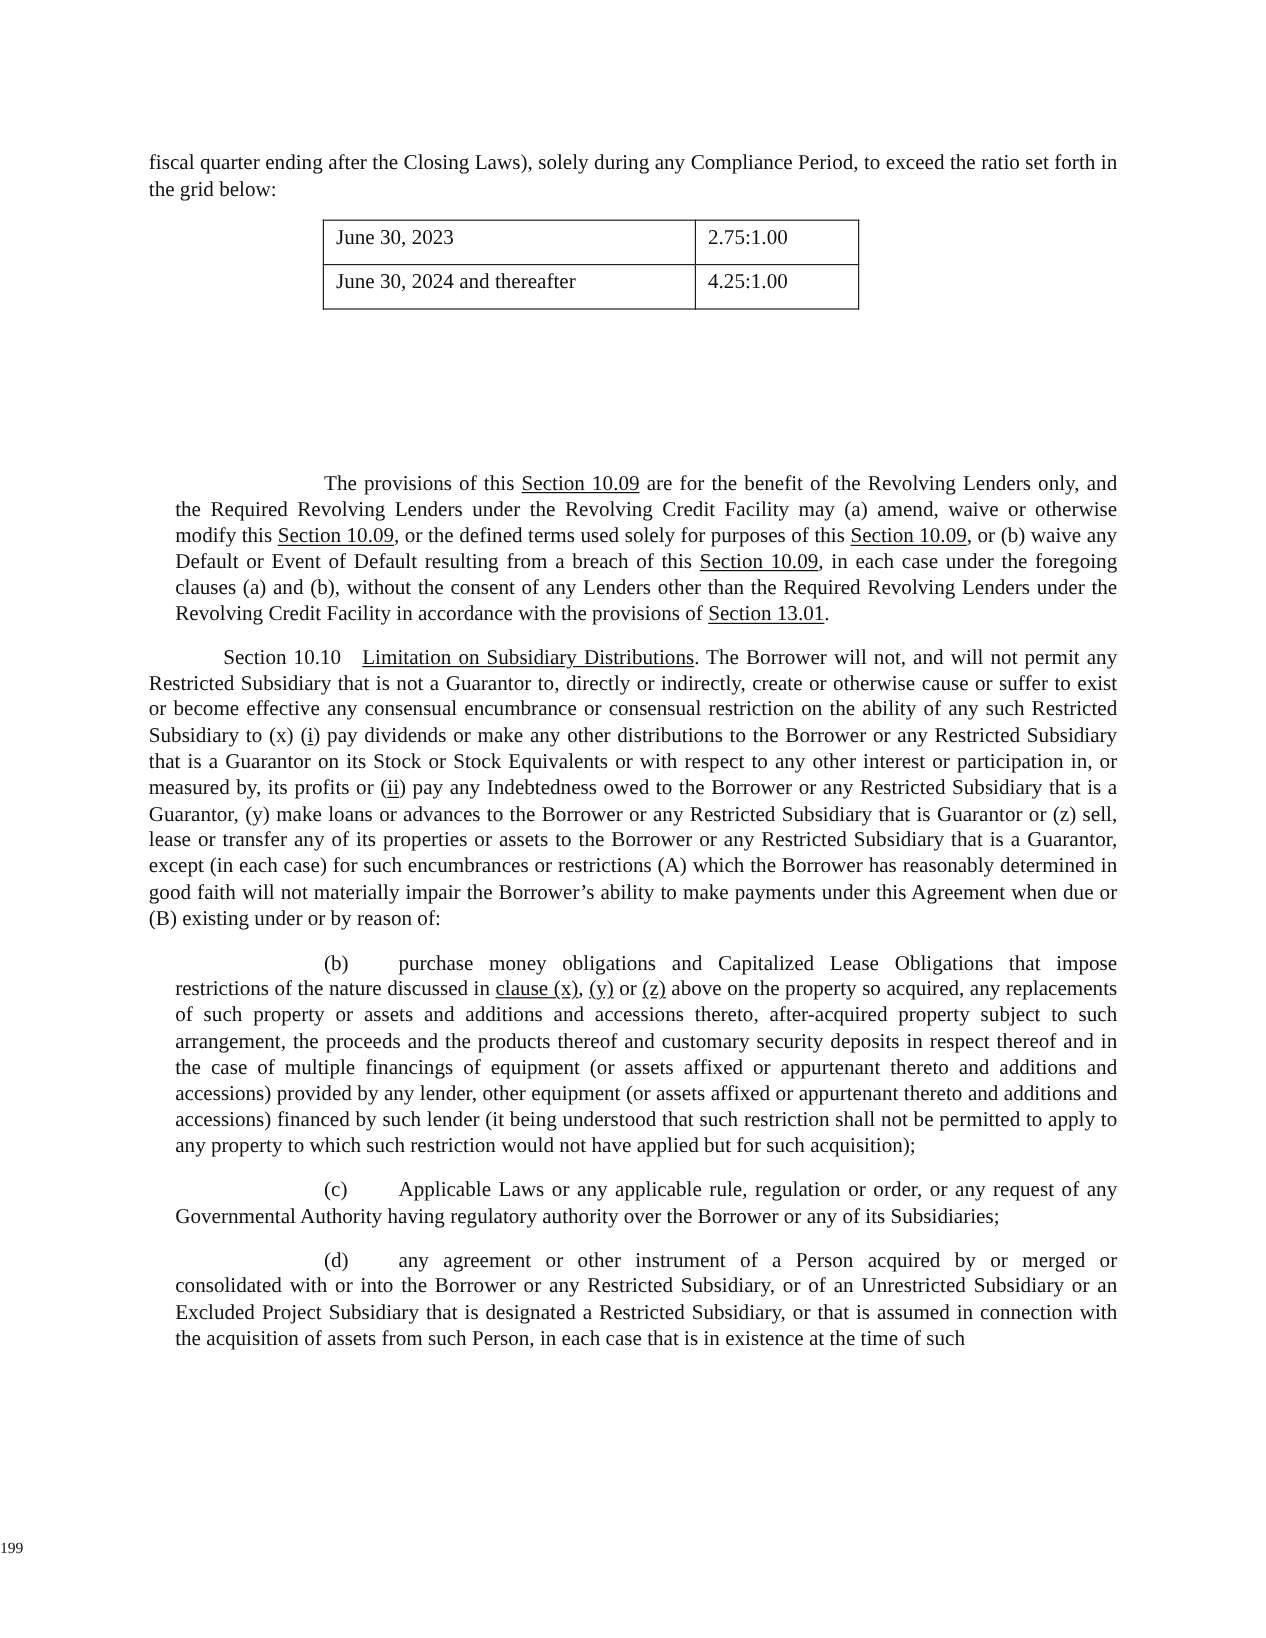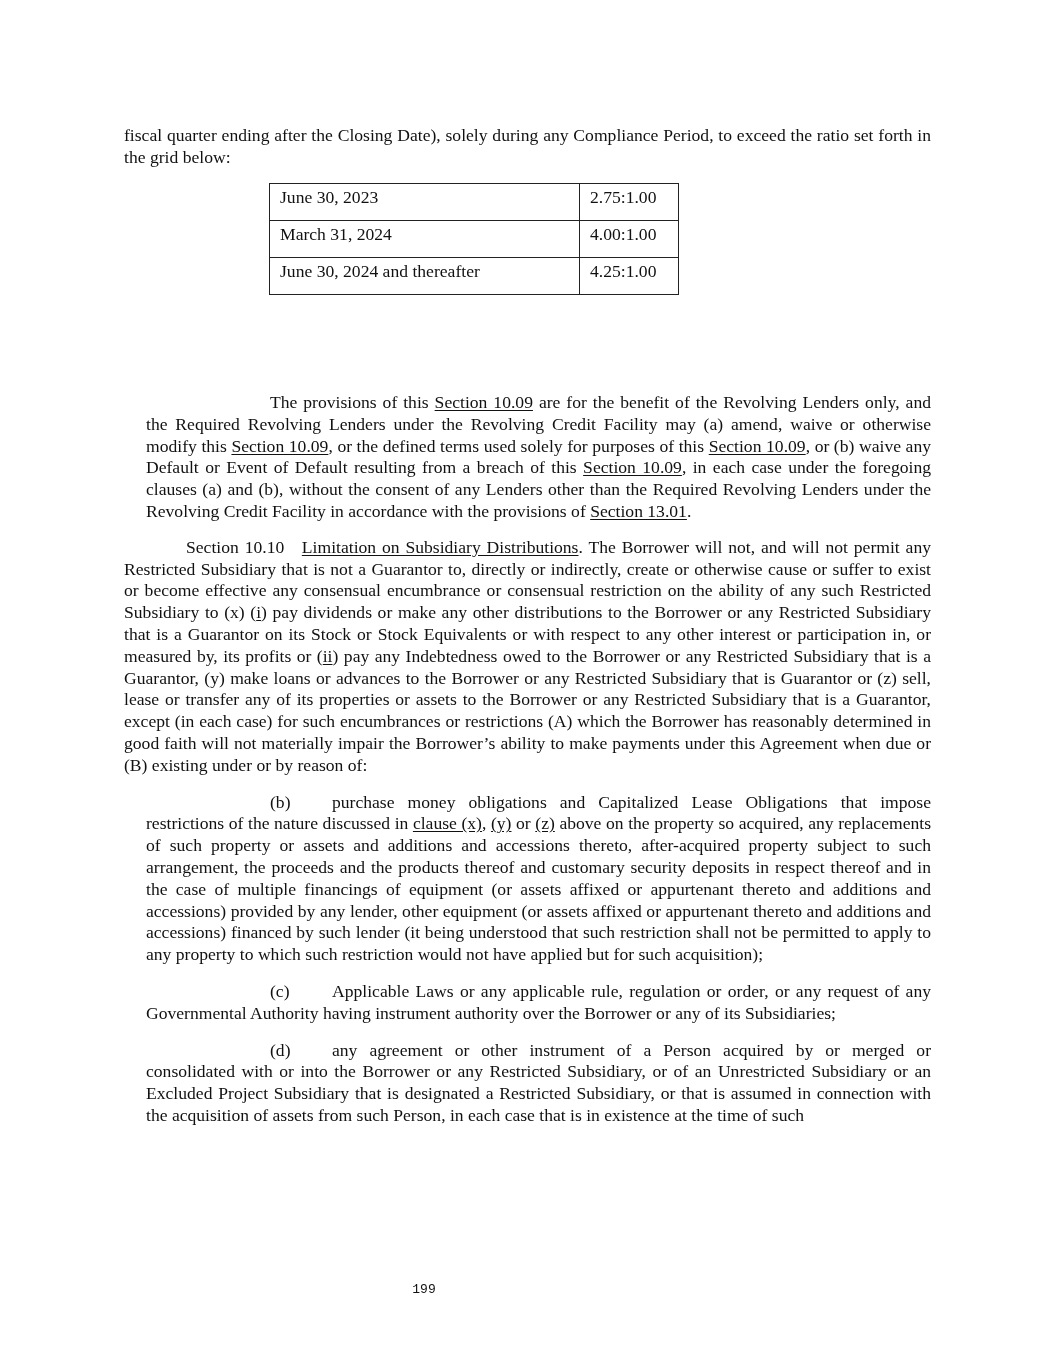--- a/index.html
+++ b/index.html
@@ -8,65 +8,61 @@
       font-family: "Liberation Serif", "DejaVu Serif", serif;
       color: #111111; font-size: 17.6px; line-height: 21.8px;
     }
     .page { position: absolute; left: 124px; top: 125px; width: 807px; }
     p { margin: 0; text-align: justify; }
     .u { text-decoration: underline; text-underline-offset: 2px; }
     .indent { text-indent: 124px; margin-left: 22px; }
     .sec-indent { text-indent: 62px; }
     .grid {
       position: absolute; left: 269px; top: 183px;
-      border-collapse: collapse; width: 410px;
+      border-collapse: collapse; width: 447px;
     }
     .grid td {
       border: 1px solid #222; height: 37px; padding: 0 10px;
       vertical-align: top; padding-top: 3px; box-sizing: border-box;
       font-size: 17.6px;
     }
     .grid td.c1 { width: 310px; }
     .label { display: inline-block; width: 62px; text-indent: 0; }
     .pagenum {
       position: absolute; left: 0; width: 848px; top: 1279px;
-      text-align: center; font-size: 13px; font-family: Liberation Mono, monospace;
+      text-align: left; font-size: 13px;
     }
     b { font-weight: normal; }
   </style>
 </head>
 <body>
 
 <div class="page">
-  <p>fiscal quarter ending after the Closing Date), solely during any Compliance Period, to exceed the ratio set forth in the grid below:</p>
+  <p>fiscal quarter ending after the Closing Laws), solely during any Compliance Period, to exceed the ratio set forth in the grid below:</p>
 </div>
 
 <table class="grid">
   <tbody>
       <tr>
     <td class="c1">June 30, 2023</td>
     <td>2.75:1.00</td>
-  </tr>
-  <tr>
-    <td class="c1">March 31, 2024</td>
-    <td>4.00:1.00</td>
   </tr>
   <tr>
     <td class="c1">June 30, 2024 and thereafter</td>
     <td>4.25:1.00</td>
   </tr>
 </tbody>
   </table>
 
 <div class="page" style="top: 392px;">
   <p class="indent"><span>The provisions of this </span><span class="u">Section 10.09</span><span> are for the benefit of the Revolving Lenders only, and the Required Revolving Lenders under the Revolving Credit Facility may (a) amend, waive or otherwise modify this </span><span class="u">Section 10.09</span><span>, or the defined terms used solely for purposes of this </span><span class="u">Section 10.09</span><span>, or (b) waive any Default or Event of Default resulting from a breach of this </span><span class="u">Section 10.09</span><span>, in each case under the foregoing clauses (a) and (b), without the consent of any Lenders other than the Required Revolving Lenders under the Revolving Credit Facility in accordance with the provisions of </span><span class="u">Section 13.01</span><span>.</span></p>
 
   <p class="sec-indent" style="margin-top: 14px;"><b>Section 10.10</b><b>&nbsp;&nbsp;&nbsp;</b><b class="u">Limitation on Subsidiary Distributions</b><span>.  The Borrower will not, and will not permit any Restricted Subsidiary that is not a Guarantor to, directly or indirectly, create or otherwise cause or suffer to exist or become effective any consensual encumbrance or consensual restriction on the ability of any such Restricted Subsidiary to (x) (</span><span class="u">i</span><span>) pay dividends or make any other distributions to the Borrower or any Restricted Subsidiary that is a Guarantor on its Stock or Stock Equivalents or with respect to any other interest or participation in, or measured by, its profits or (</span><span class="u">ii</span><span>) pay any Indebtedness owed to the Borrower or any Restricted Subsidiary that is a Guarantor, (y) make loans or advances to the Borrower or any Restricted Subsidiary that is Guarantor or (z) sell, lease or transfer any of its properties or assets to the Borrower or any Restricted Subsidiary that is a Guarantor, except (in each case) for such encumbrances or restrictions (A) which the Borrower has reasonably determined in good faith will not materially impair the Borrower’s ability to make payments under this Agreement when due or (B) existing under or by reason of:</span></p>
 
 
   <p class="indent" style="margin-top: 15px;"><span class="label">(b)</span><span>purchase money obligations and Capitalized Lease Obligations that impose restrictions of the nature discussed in </span><span class="u">clause (x)</span><span>, </span><span class="u">(y)</span><span> or </span><span class="u">(z)</span><span> above on the property so acquired, any replacements of such property or assets and additions and accessions thereto, after-acquired property subject to such arrangement, the proceeds and the products thereof and customary security deposits in respect thereof and in the case of multiple financings of equipment (or assets affixed or appurtenant thereto and additions and accessions) provided by any lender, other equipment (or assets affixed or appurtenant thereto and additions and accessions) financed by such lender (it being understood that such restriction shall not be permitted to apply to any property to which such restriction would not have applied but for such acquisition);</span></p>
 
-  <p class="indent" style="margin-top: 15px;"><span class="label">(c)</span><span>Applicable Laws or any applicable rule, regulation or order, or any request of any Governmental Authority having instrument authority over the Borrower or any of its Subsidiaries;</span></p>
+  <p class="indent" style="margin-top: 15px;"><span class="label">(c)</span><span>Applicable Laws or any applicable rule, regulation or order, or any request of any Governmental Authority having regulatory authority over the Borrower or any of its Subsidiaries;</span></p>
 
   <p class="indent" style="margin-top: 15px;"><span class="label">(d)</span><span>any agreement or other instrument of a Person acquired by or merged or consolidated with or into the Borrower or any Restricted Subsidiary, or of an Unrestricted Subsidiary or an Excluded Project Subsidiary that is designated a Restricted Subsidiary, or that is assumed in connection with the acquisition of assets from such Person, in each case that is in existence at the time of such</span></p>
 </div>
 
 <div class="pagenum">199</div>
 
 </body></html>

